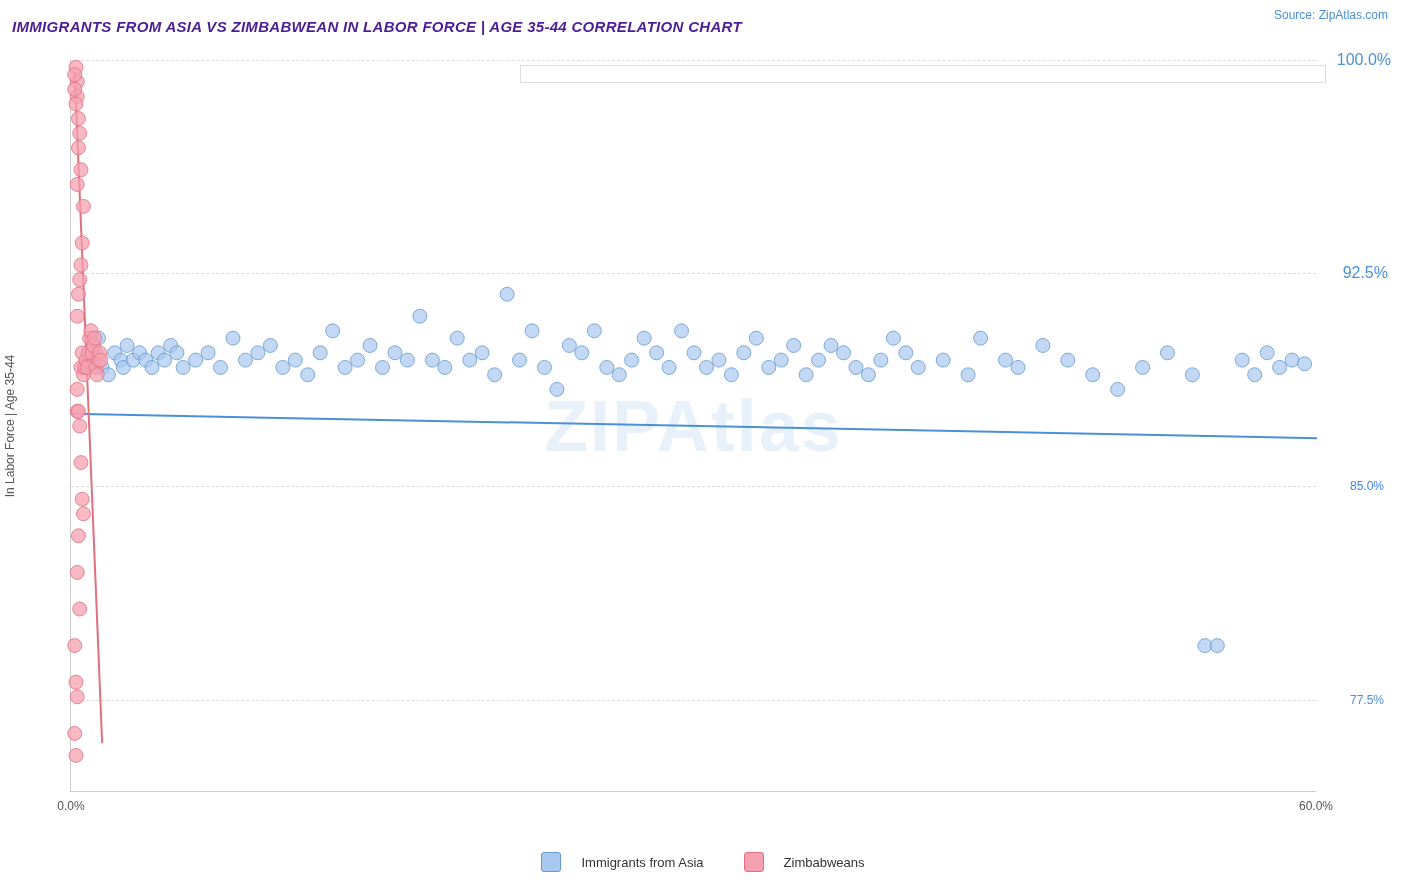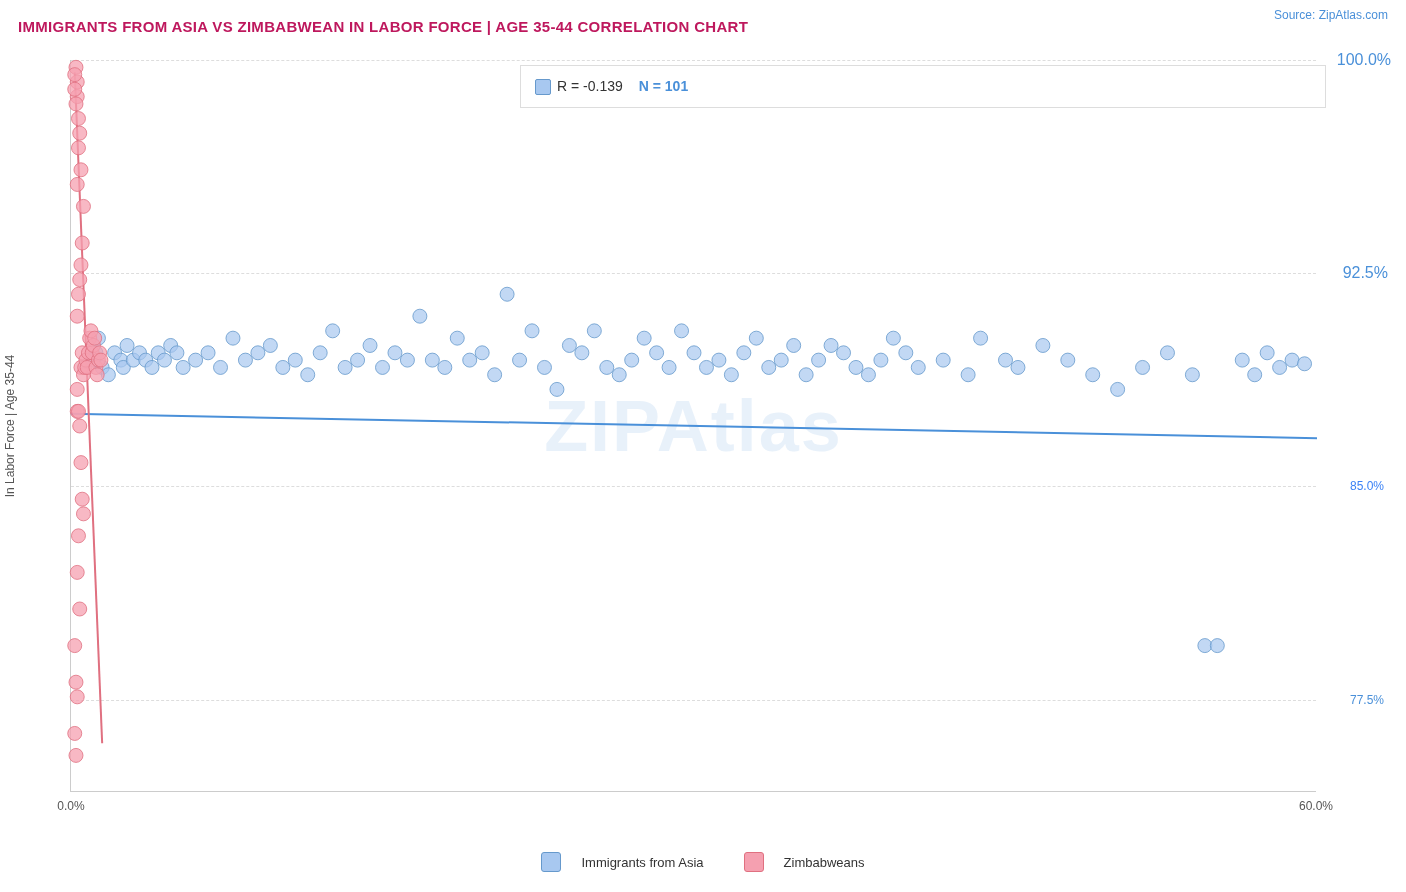--- a/index.html
+++ b/index.html
@@ -12,25 +12,26 @@
     }
     .chart-container {
       position: relative;
       width: 1406px;
       height: 892px;
       background: #fff;
     }
     .chart-title {
       position: absolute;
       top: 18px;
-      left: 18px;
+      left: 12px;
       font-size: 15px;
       font-weight: bold;
-      color: #be185d;
+      color: #4c1d95;
       letter-spacing: 0.02em;
+      font-style: italic;
     }
     .source-label {
       position: absolute;
       top: 8px;
       right: 18px;
       font-size: 12px;
       color: #4a90d9;
     }
     .chart-area {
       position: absolute;
@@ -141,25 +142,20 @@
 
 <div class="chart-container">
   <div class="chart-title">IMMIGRANTS FROM ASIA VS ZIMBABWEAN IN LABOR FORCE | AGE 35-44 CORRELATION CHART</div>
   <div class="source-label">Source: ZipAtlas.com</div>
 
   <div class="y-axis-label">
     <span>In Labor Force | Age 35-44</span>
   </div>
 
   <div class="stat-box" style="position:absolute;top:65px;left:520px;background:rgba(255,255,255,0.95);border:1px solid #ddd;padding:8px 14px;z-index:10;">
-    <div class="stat-row">
-      <span class="stat-box-indicator" style="background:#a8c8f0;border:1px solid #6699cc;"></span>
-      <span style="font-size:14px;color:#333;">R = -0.139</span>
-      <span style="font-size:14px;color:#4a90d9;font-weight:bold;margin-left:10px;">N = 101</span>
-    </div>
   </div>
 
   <div class="chart-area" id="chartArea">
 
     <div class="watermark">ZIPAtlas</div>
 
     <div class="y-tick-line" style="top:0%;"></div>
     <div style="position:absolute;right:-75px;top:0%;transform:translateY(-50%);font-size:16px;color:#4a90d9;">100.0%</div>
 
     <div class="y-tick-line" style="top:29.17%;"></div>

